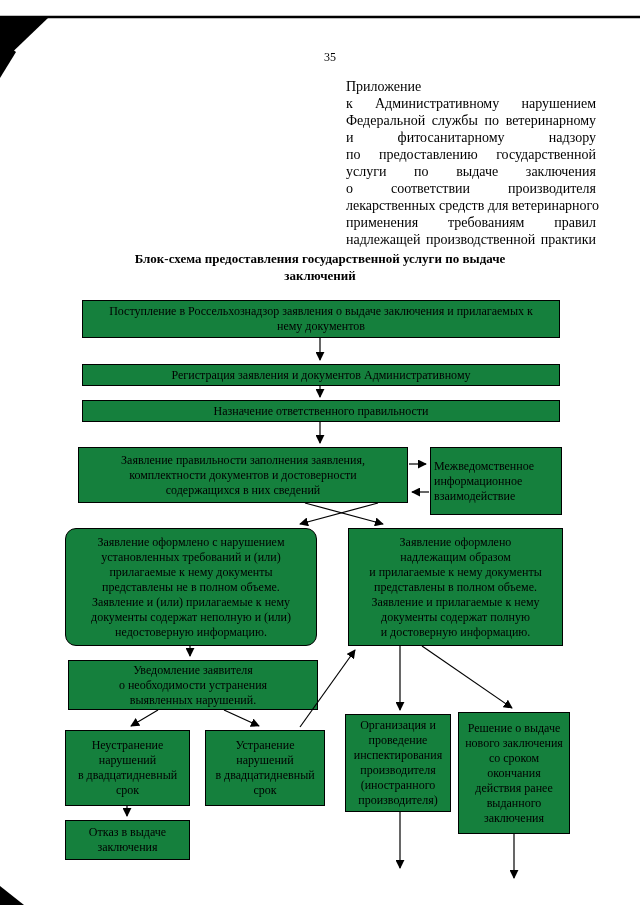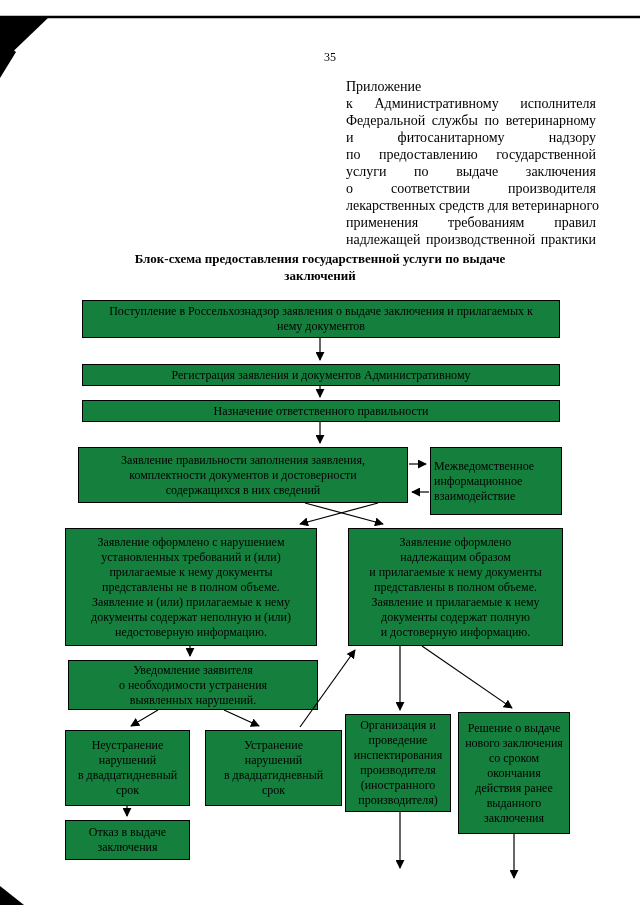--- a/index.html
+++ b/index.html
@@ -65,21 +65,21 @@
 </style>
 </head>
 <body>
 
 <div class="page">
 
   <div class="page-number">35</div>
 
   <div class="appendix">
     <div class="jline">Приложение</div>
-    <div class="jline">к Административному исполнителя</div>
+    <div class="jline">к Административному нарушением</div>
     <div class="jline">Федеральной службы по ветеринарному</div>
     <div class="jline">и фитосанитарному надзору</div>
     <div class="jline">по предоставлению государственной</div>
     <div class="jline">услуги по выдаче заключения</div>
     <div class="jline">о соответствии производителя</div>
     <div class="jline">лекарственных средств для ветеринарного</div>
     <div class="jline">применения требованиям правил</div>
     <div class="jline">надлежащей производственной практики</div>
   </div>
 
@@ -94,21 +94,21 @@
   <div class="box" style="left:82px; top:400px; width:478px; height:22px;">Назначение ответственного правильности</div>
 
   <div class="box" style="left:78px; top:447px; width:330px; height:56px;">Заявление правильности заполнения заявления,
 комплектности документов и достоверности
 содержащихся в них сведений</div>
 
   <div class="box left-text" style="left:430px; top:447px; width:132px; height:68px;">Межведомственное
 информационное
 взаимодействие</div>
 
-  <div class="box" style="left:65px; top:528px; width:252px; height:118px;">Заявление оформлено с нарушением
+  <div class="box" style="left:65px; top:528px; width:252px; height:118px;border-radius:11px;">Заявление оформлено с нарушением
 установленных требований и (или)
 прилагаемые к нему документы
 представлены не в полном объеме.
 Заявление и (или) прилагаемые к нему
 документы содержат неполную и (или)
 недостоверную информацию.</div>
 
   <div class="box" style="left:348px; top:528px; width:215px; height:118px;">Заявление оформлено
 надлежащим образом
 и прилагаемые к нему документы
@@ -119,21 +119,21 @@
 
   <div class="box" style="left:68px; top:660px; width:250px; height:50px;">Уведомление заявителя
 о необходимости устранения
 выявленных нарушений.</div>
 
   <div class="box" style="left:65px; top:730px; width:125px; height:76px;">Неустранение
 нарушений
 в двадцатидневный
 срок</div>
 
-  <div class="box" style="left:205px; top:730px; width:137px; height:76px;">Устранение
+  <div class="box" style="left:205px; top:730px; width:120px; height:76px;">Устранение
 нарушений
 в двадцатидневный
 срок</div>
 
   <div class="box" style="left:65px; top:820px; width:125px; height:40px;">Отказ в выдаче
 заключения</div>
 
   <div class="box" style="left:345px; top:714px; width:106px; height:98px;">Организация и
 проведение
 инспектирования

